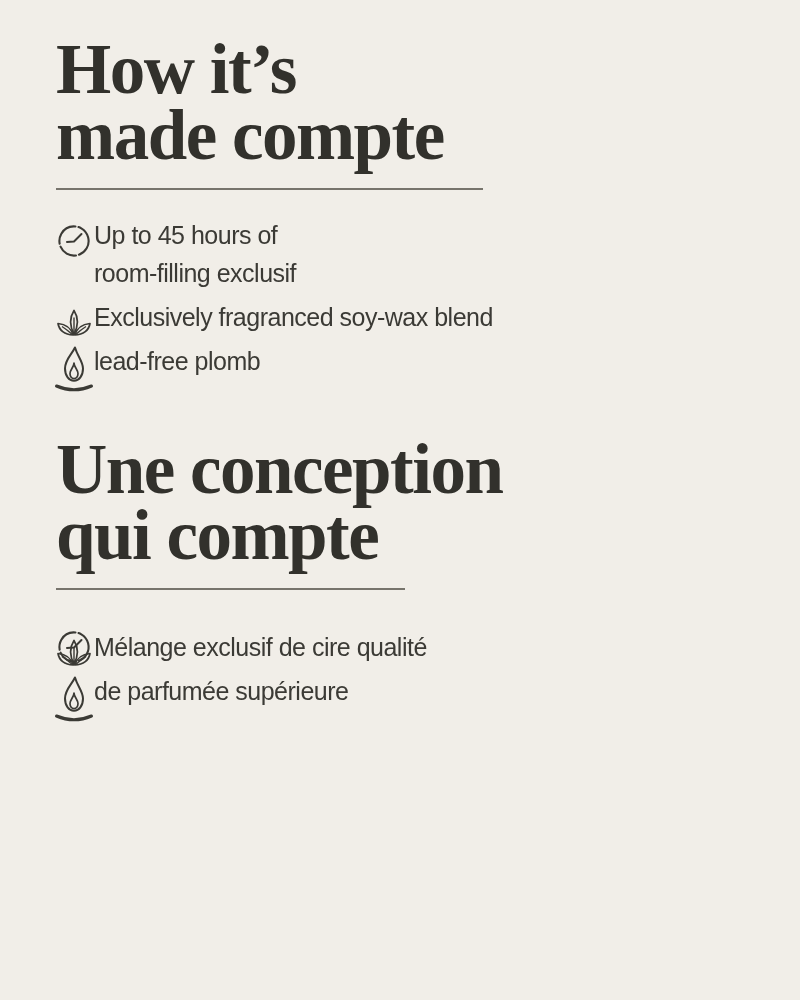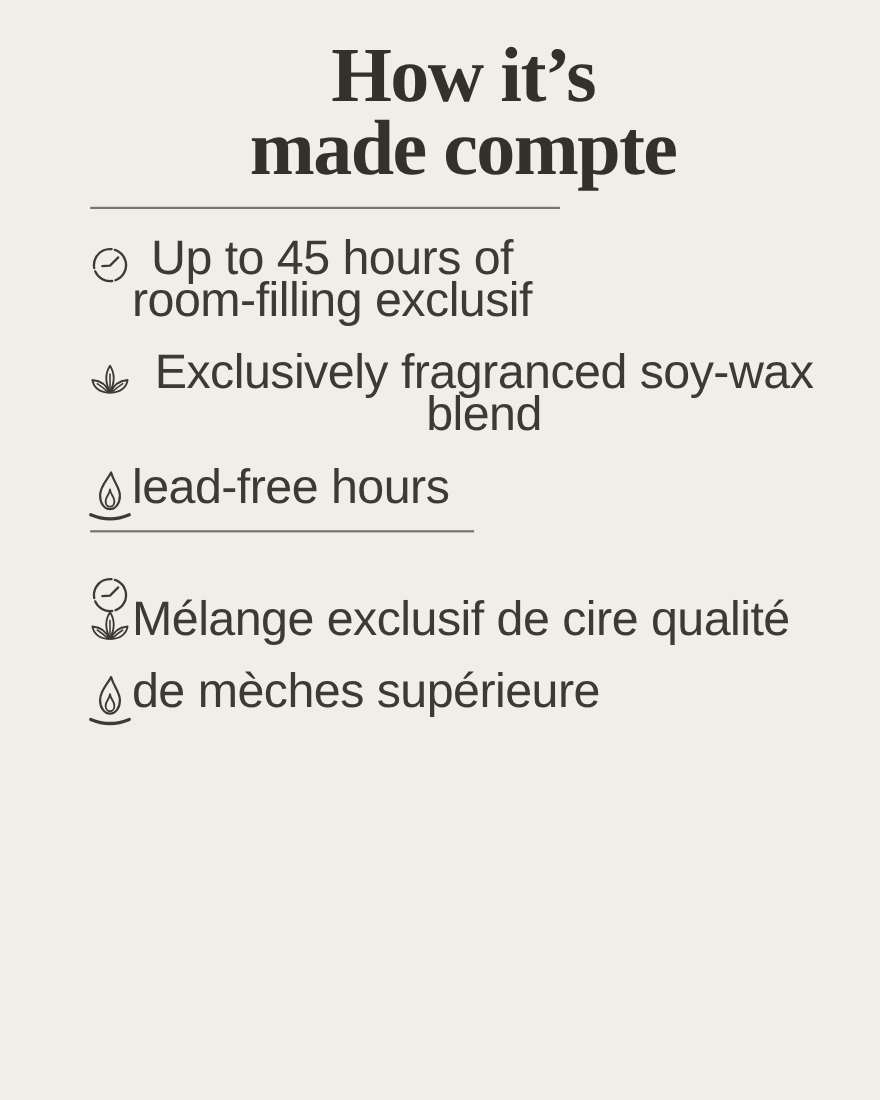--- a/index.html
+++ b/index.html
@@ -6,22 +6,21 @@
   body {
     width: 800px; height: 1000px;
     background: #f1eee8;
     font-family: "Liberation Sans", sans-serif;
     overflow: hidden;
   }
   .page {
     position: relative;
     width: 800px; height: 1000px;
     box-sizing: border-box;
-    padding: 36px 40px 0 82px;
-    text-align: center;
+    padding: 36px 40px 0 56px;
   }
   .headline {
     margin: 0;
     font-family: "Liberation Serif", serif;
     font-weight: 700;
     font-size: 71px;
     line-height: 66px;
     letter-spacing: -1.5px;
     color: #32312c;
   }
@@ -33,39 +32,39 @@
     margin: 20px 0 0 0;
   }
   .section-en .rule { width: 427px; }
   .section-fr .rule { width: 349px; }
   .bullets {
     list-style: none;
     margin: 26px 0 0 -2px;
     padding: 0;
   }
   .section-fr .bullets { margin-top: 32px; }
-  .bullet { display: flex; align-items: flex-start; margin-top: 28px; }
+  .bullet { display: flex; align-items: flex-start; margin-top: 6px; }
   .bullet:first-child { margin-top: 0; }
   .icon-box {
     flex: 0 0 40px;
     position: relative;
     align-self: stretch;
   }
   .icon-box svg {
     position: absolute;
     left: 50%;
     transform: translateX(-50%);
     display: block;
   }
   .icon-clock svg { top: 8px; }
   .icon-leaf  svg { top: 11px; }
   .icon-flame svg { top: 4px; }
   .btext {
     margin: 0;
-    font-size: 44px;
+    font-size: 25px;
     line-height: 38px;
     letter-spacing: -0.5px;
     color: #3b3a35;
   }
   .btext .line { display: block; }
   .ico { stroke: #3b3a35; fill: none; }
 </style>
 </head>
 <body>
 
@@ -110,28 +109,32 @@
 
       <li class="bullet">
         <span class="icon-box icon-flame">
           <svg width="42" height="50" viewBox="0 0 42 50">
             <path class="ico" d="M22 1.5 C 19 8, 12 13.5, 12 22.5 C 12 29.8, 16 34.8, 21 34.8 C 26 34.8, 30 29.8, 30 22.5 C 30 15.5, 24.5 10.5, 22 1.5 Z" stroke-width="2" stroke-linejoin="round"></path>
             <path class="ico" d="M21 17 C 21 21, 17 23.5, 17 27.6 C 17 30.6, 18.8 32.6, 21 32.6 C 23.2 32.6, 25 30.6, 25 27.6 C 25 23.5, 21 21, 21 17 Z" stroke-width="1.7" stroke-linejoin="round"></path>
             <path class="ico" d="M3.5 40 Q 21 47.5 38.5 40" stroke-width="3" stroke-linecap="round"></path>
           </svg>
         </span>
         <p class="btext">
-          <span class="line">lead-free hours</span>
+          <span class="line">lead-free plomb</span>
         </p>
       </li>
 
     </ul>
   </section>
 
   <section class="section-fr">
+    <h2 class="headline">
+      <span class="tline">Une conception</span>
+      <span class="tline">qui compte</span>
+    </h2>
     <hr class="rule">
     <ul class="bullets">
 
       <li class="bullet">
         <span class="icon-box icon-clock">
           <svg width="34" height="34" viewBox="0 0 34 34">
             <circle class="ico" cx="17" cy="17" r="14.6" stroke-width="2.1" stroke-dasharray="33 3 19 3 27 3" stroke-linecap="round" transform="rotate(-60 17 17)"></circle>
             <path class="ico" d="M10 18 L17 17.5 L24.5 10" stroke-width="2" stroke-linecap="round" stroke-linejoin="round"></path>
           </svg>
         </span>
@@ -157,20 +160,20 @@
 
       <li class="bullet">
         <span class="icon-box icon-flame">
           <svg width="42" height="50" viewBox="0 0 42 50">
             <path class="ico" d="M22 1.5 C 19 8, 12 13.5, 12 22.5 C 12 29.8, 16 34.8, 21 34.8 C 26 34.8, 30 29.8, 30 22.5 C 30 15.5, 24.5 10.5, 22 1.5 Z" stroke-width="2" stroke-linejoin="round"></path>
             <path class="ico" d="M21 17 C 21 21, 17 23.5, 17 27.6 C 17 30.6, 18.8 32.6, 21 32.6 C 23.2 32.6, 25 30.6, 25 27.6 C 25 23.5, 21 21, 21 17 Z" stroke-width="1.7" stroke-linejoin="round"></path>
             <path class="ico" d="M3.5 40 Q 21 47.5 38.5 40" stroke-width="3" stroke-linecap="round"></path>
           </svg>
         </span>
         <p class="btext">
-          <span class="line">de mèches supérieure</span>
+          <span class="line">de parfumée supérieure</span>
         </p>
       </li>
 
     </ul>
   </section>
 
 </div>
 
 </body></html>

